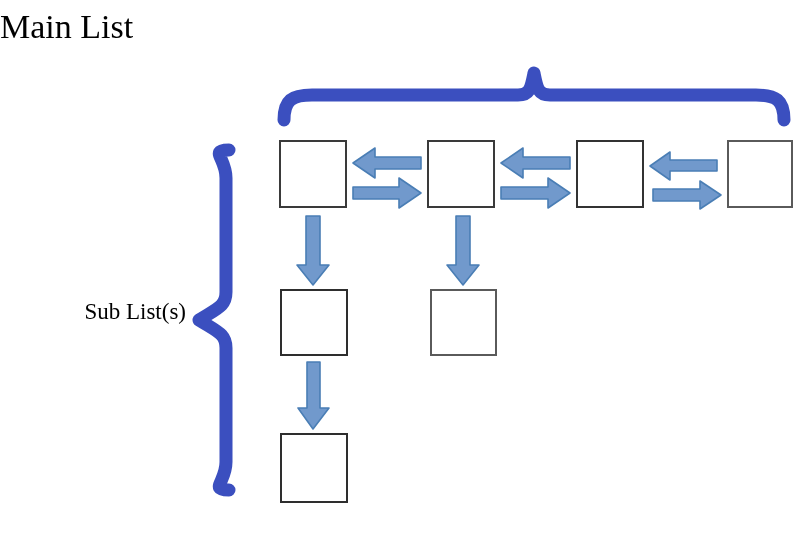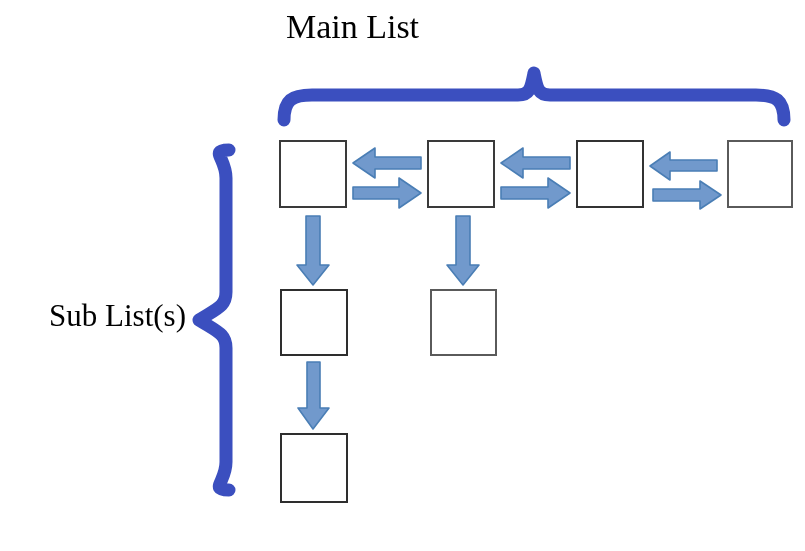--- a/index.html
+++ b/index.html
@@ -19,29 +19,28 @@
     position: absolute;
     color: #000000;
     font-family: "Liberation Serif", "DejaVu Serif", serif;
     white-space: nowrap;
     line-height: 1;
   }
   #main-list-label {
     left: 0;
     top: 10px;
     width: 705px;
-    text-align: center;
     font-size: 34px;
   }
   #sub-list-label {
     left: 0;
     top: 300px;
     width: 186px;
     text-align: right;
-    font-size: 31px;
+    font-size: 23px;
   }
   .node-box {
     position: absolute;
     background: #ffffff;
     box-sizing: border-box;
   }
   svg.overlay {
     position: absolute;
     left: 0;
     top: 0;

